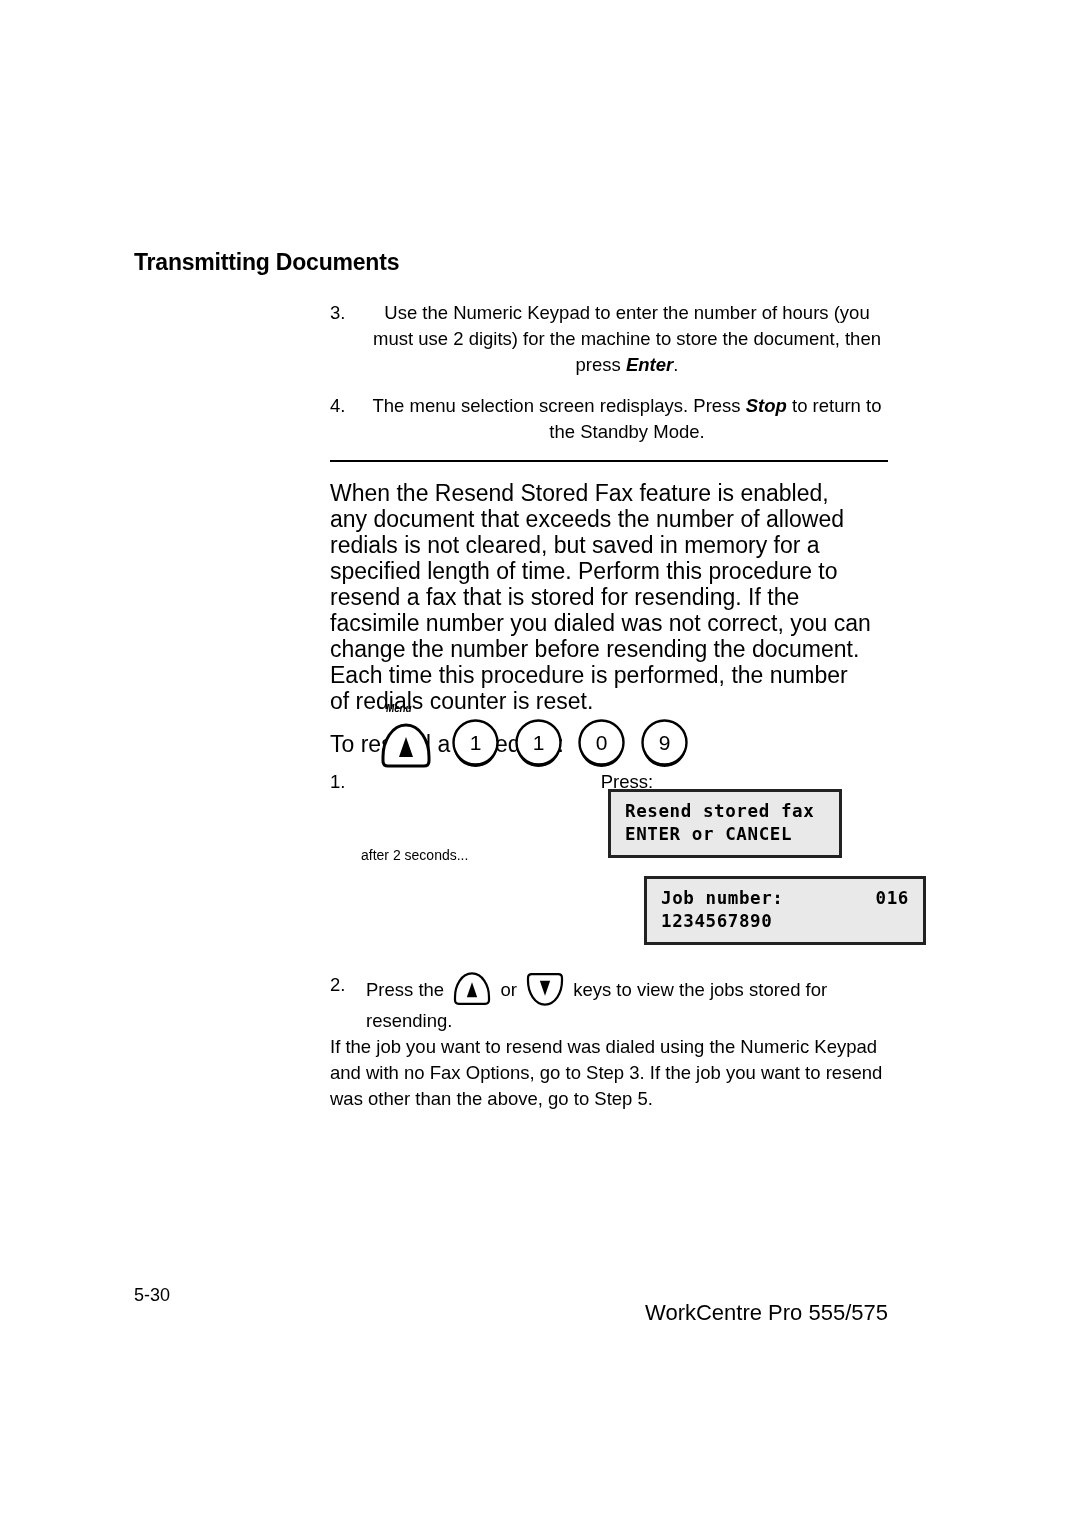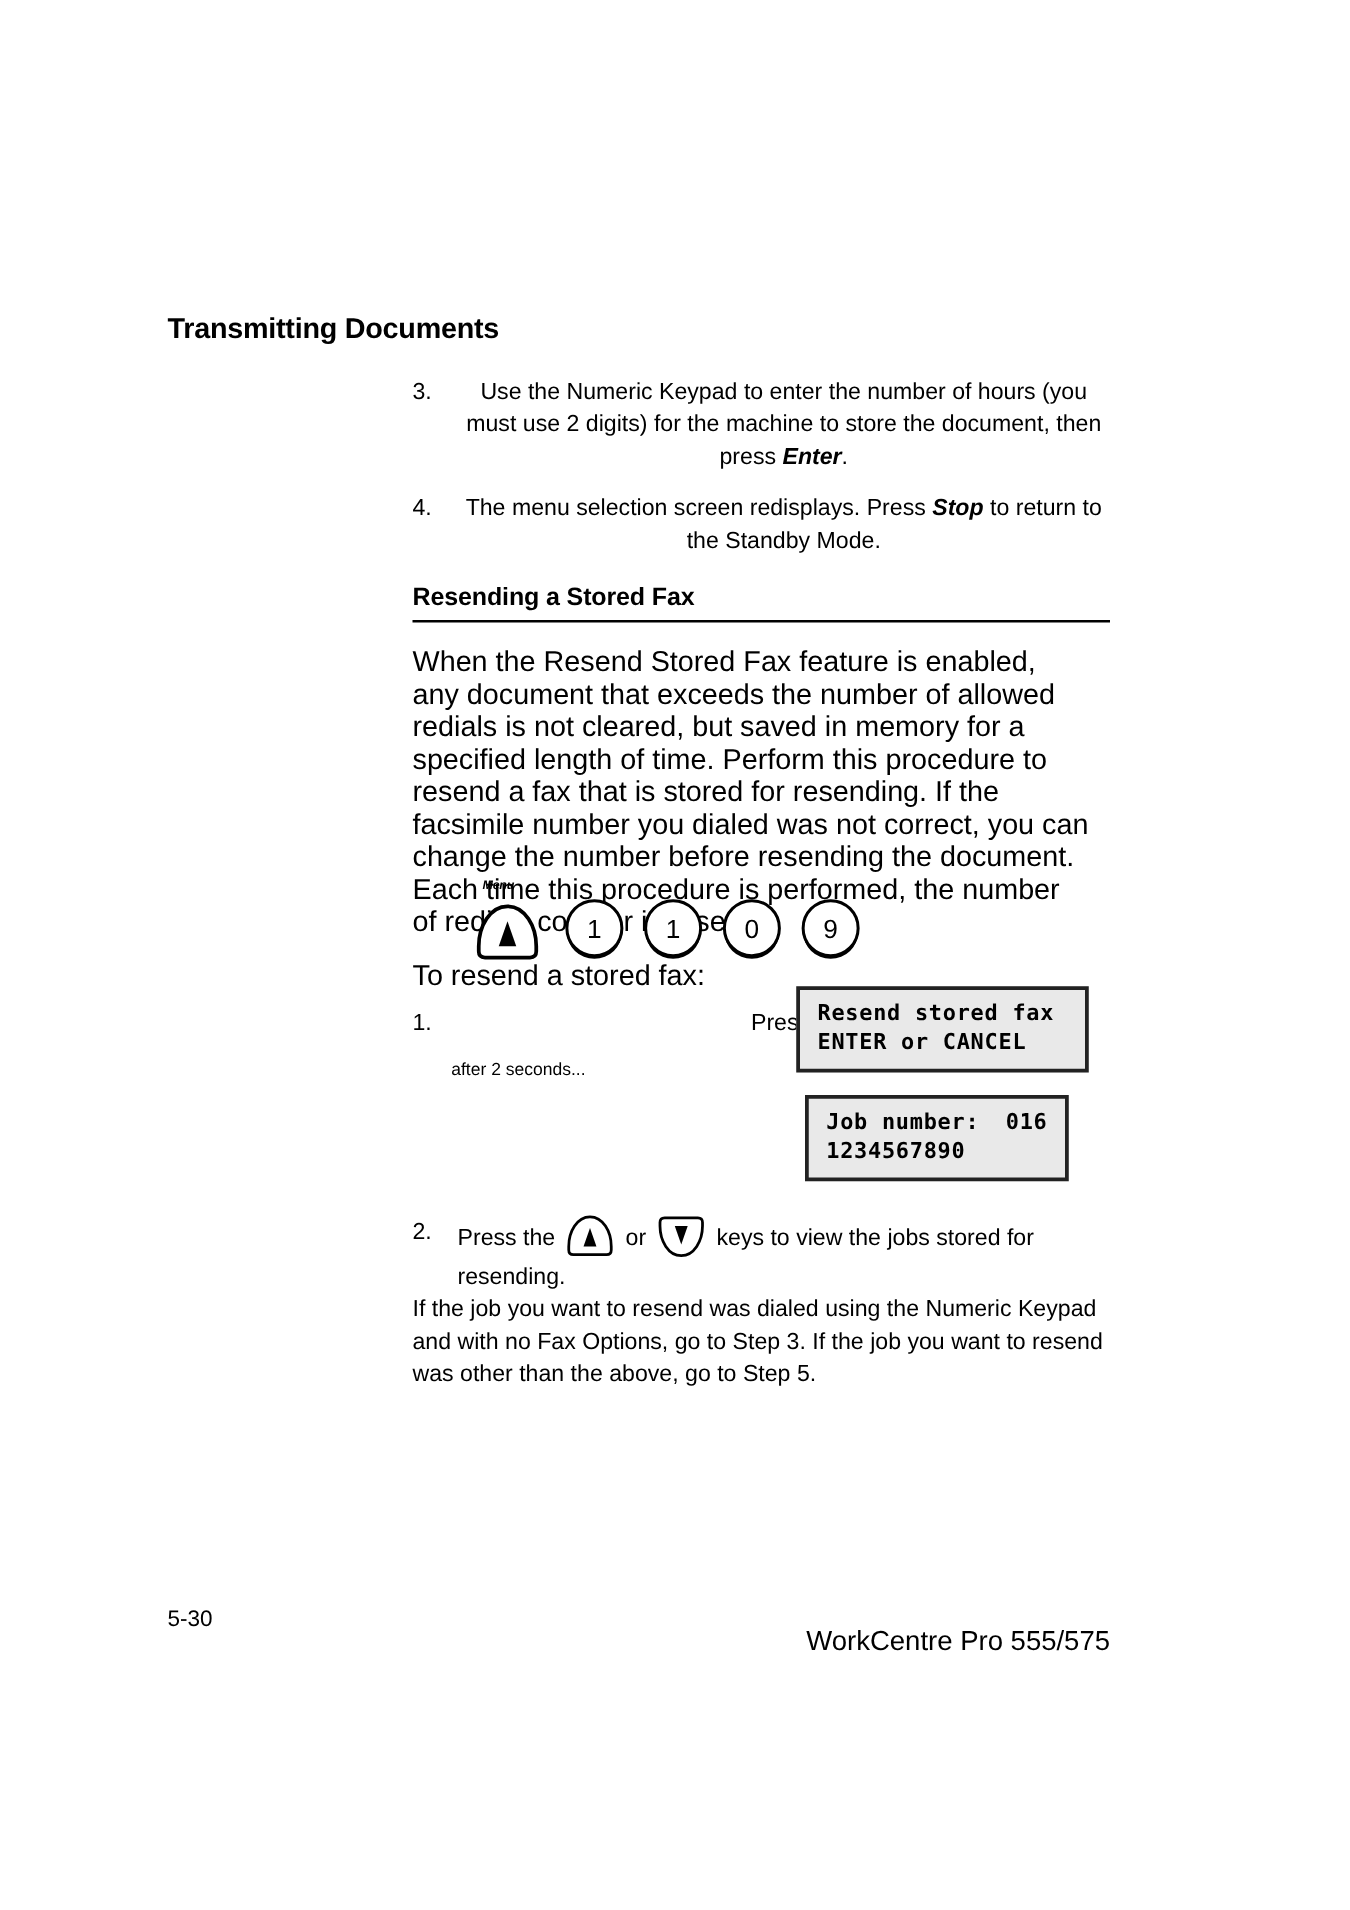--- a/index.html
+++ b/index.html
@@ -119,22 +119,22 @@
     border: 3px solid #222222;
     box-sizing: border-box;
     font-family: "DejaVu Sans Mono", "Liberation Mono", monospace;
     font-weight: bold;
     font-size: 17.5px;
     letter-spacing: 0.6px;
     padding: 8px 14px 9px 14px;
     line-height: 23px;
     color: #000;
   }
-  #lcd-1 { left: 637px; top: 789px; width: 234px; }
-  #lcd-2 { left: 644px; top: 876px; width: 211px; }
+  #lcd-1 { left: 608px; top: 789px; width: 234px; }
+  #lcd-2 { left: 644px; top: 876px; width: 282px; }
   .lcd-line { white-space: pre; }
   .lcd-line.split {
     display: flex;
     justify-content: space-between;
   }
 
   
   .after-seconds {
     position: absolute;
     left: 361px;
@@ -199,21 +199,20 @@
   <div class="step">
     <div class="step-num">3.</div>
     <div class="step-body"><span>Use the Numeric Keypad to enter the number of hours (you must use 2 digits) for the machine to store the document, then press </span><span class="bi">Enter</span><span>.</span></div>
   </div>
 
   <div class="step">
     <div class="step-num">4.</div>
     <div class="step-body"><span>The menu selection screen redisplays. Press </span><span class="bi">Stop</span><span> to return to the Standby Mode.</span></div>
   </div>
 
-  <h2 class="section-title">Resending a Stored Fax</h2>
   <hr class="rule">
 
   <p class="para">When the Resend Stored Fax feature is enabled, any document that exceeds the number of allowed redials is not cleared, but saved in memory for a specified length of time. Perform this procedure to resend a fax that is stored for resending. If the facsimile number you dialed was not correct, you can change the number before resending the document. Each time this procedure is performed, the number of redials counter is reset.</p>
 
   <p class="para tight">To resend a stored fax:</p>
 
   <div class="step">
     <div class="step-num">1.</div>
     <div class="step-body">Press:</div>
   </div>

